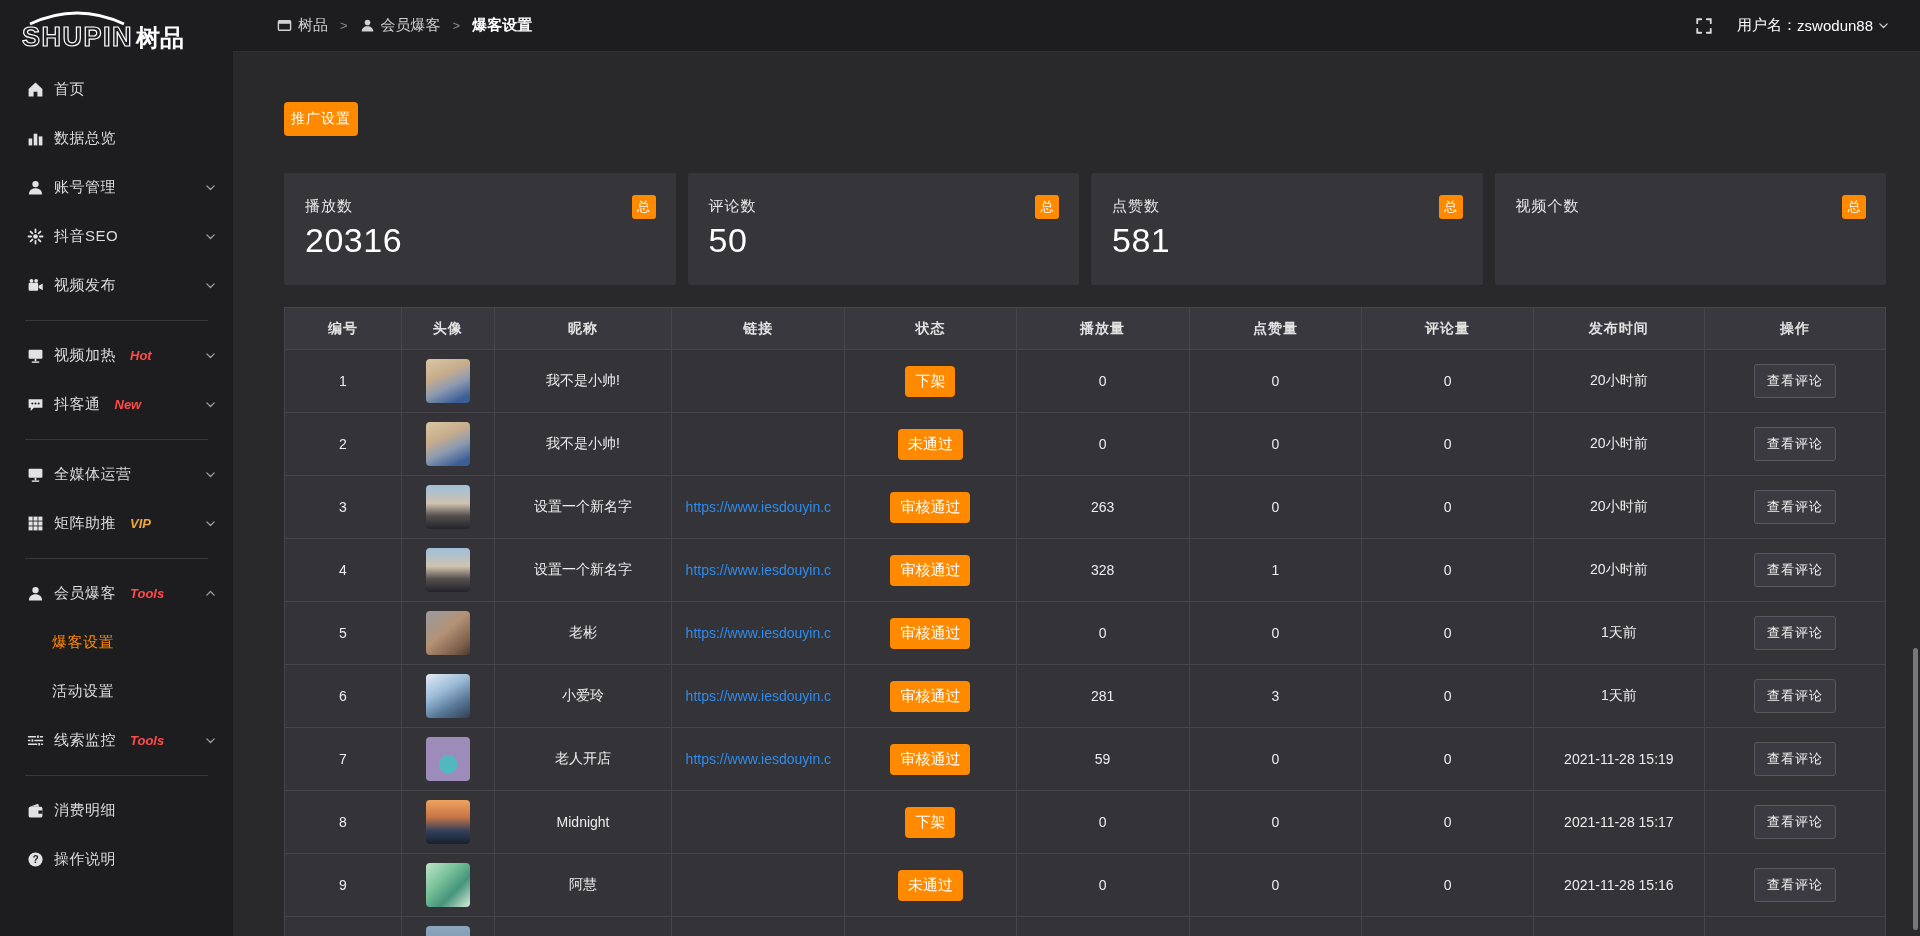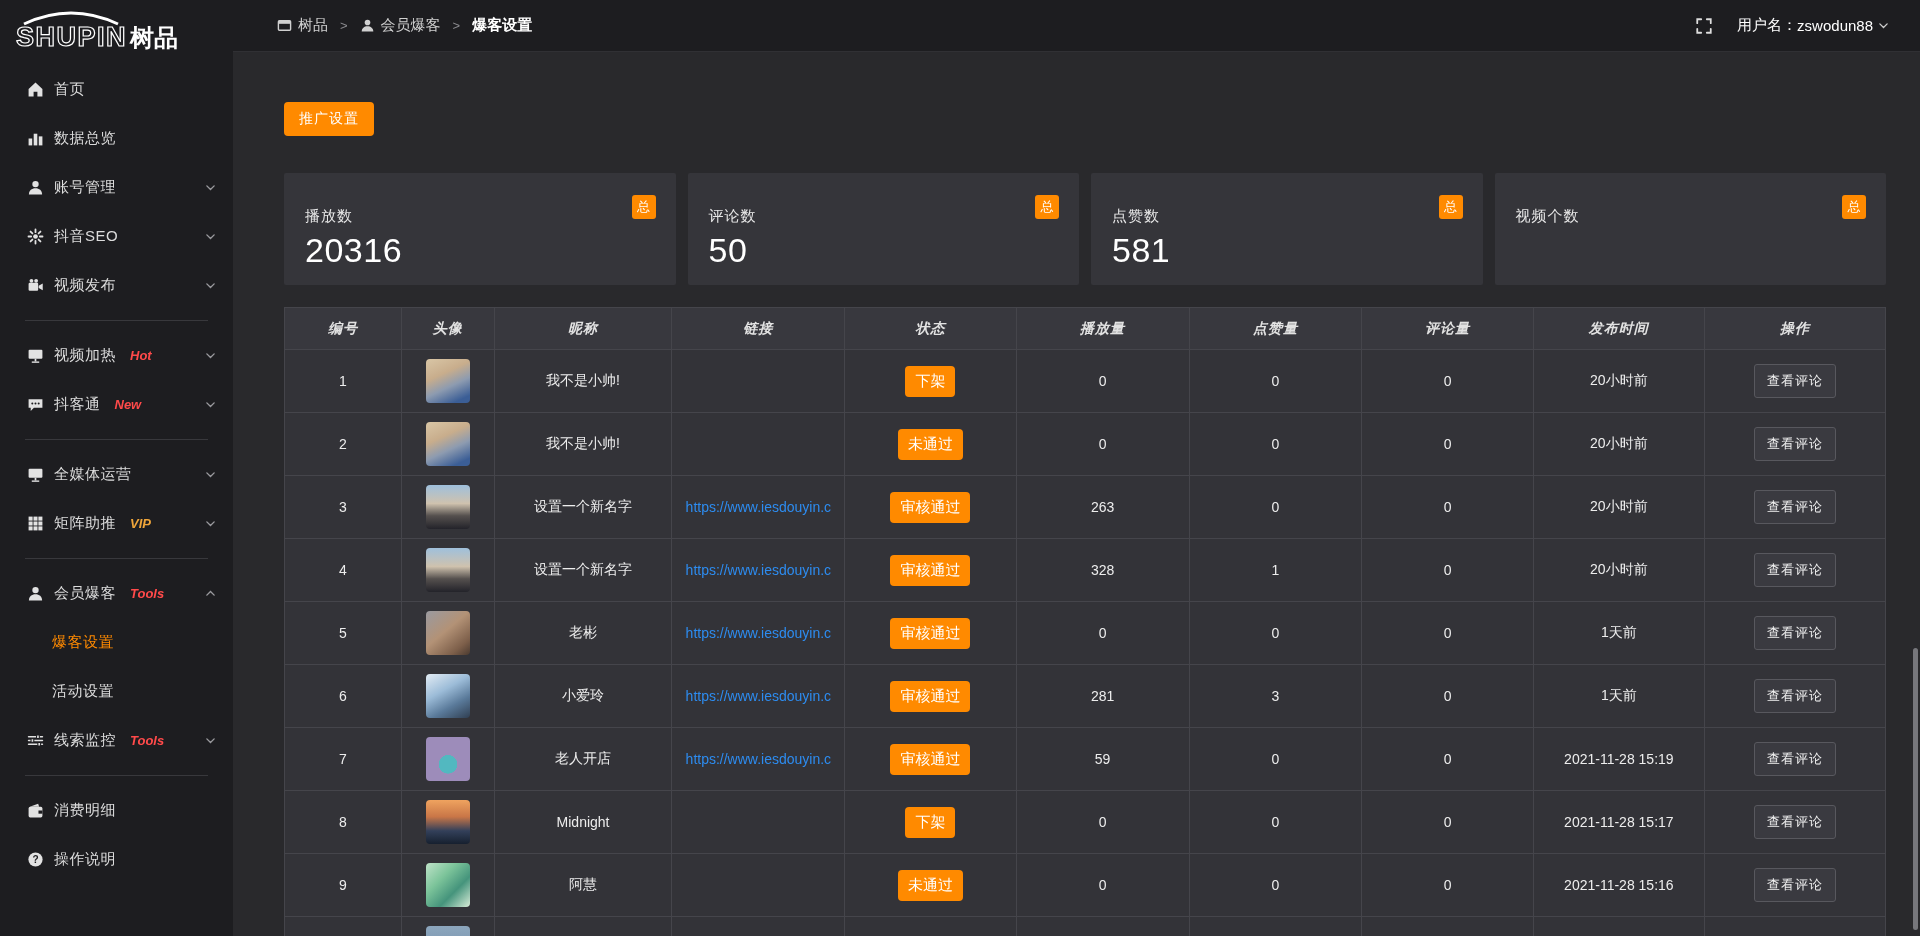--- a/index.html
+++ b/index.html
@@ -10,21 +10,21 @@
     color: #e8e8e8;
   }
   .app { display: flex; width: 1920px; height: 936px; }
 
   
   .sidebar {
     width: 233px; flex-shrink: 0;
     background: #1d1d20;
     overflow: hidden;
   }
-  .logo { height: 64px; display: flex; align-items: center; padding-left: 8px; }
+  .logo { height: 64px; display: flex; align-items: center; padding-left: 14px; }
   .side-nav { padding-top: 1px; }
   .side-item {
     height: 49px; display: flex; align-items: center;
     padding: 0 16px 0 27px;
     font-size: 15px; color: #dcdcdc; cursor: pointer; white-space: nowrap;
   }
   .side-item .s-icon { width: 17px; height: 17px; margin-right: 10px; color: #e2e2e2; flex-shrink: 0; }
   .side-item .label { letter-spacing: .5px; }
   .side-item.submenu { padding-left: 52px; }
   .side-item.active { color: #ff8a00; }
@@ -49,44 +49,44 @@
   .crumb.current { color: #ffffff; font-weight: bold; cursor: default; }
   .top-right { margin-left: auto; display: flex; align-items: center; }
   .fs-btn { width: 18px; height: 18px; color: #dddddd; margin-right: 24px; cursor: pointer; }
   .user-box { display: flex; align-items: center; font-size: 15px; color: #ffffff; cursor: pointer; }
   .user-caret { width: 13px; height: 13px; color: #cccccc; margin-left: 4px; }
 
   
   .content { flex: 1; overflow: hidden; padding: 50px 34px 0 51px; background: #29292c; position: relative; }
   .promo-btn {
     background: #ff8a00; color: #fff; border: none; border-radius: 4px;
-    font-size: 14px; padding: 8px 15px; cursor: pointer;
+    font-size: 14px; padding: 8px 7px; cursor: pointer;
     font-family: inherit; letter-spacing: 1px;
   }
 
   .cards { display: flex; gap: 12px; margin-top: 37px; }
   .card {
     flex: 1; height: 112px; background: #35353a; position: relative;
-    padding: 34px 20px 0 21px; border-radius: 2px;
+    padding: 24px 20px 0 21px; border-radius: 2px;
   }
   .card-label { font-size: 15px; color: #e8e8e8; letter-spacing: 1px; }
   .card-value { font-size: 34px; color: #ffffff; margin-top: 5px; letter-spacing: .5px; }
   .card-badge {
     position: absolute; top: 22px; right: 20px;
     width: 24px; height: 24px; line-height: 24px; text-align: center;
     background: #ff8a00; color: #fff; font-size: 13px; border-radius: 3px;
   }
 
   
   .table-wrap { margin-top: 22px; }
   table { width: 100%; border-collapse: collapse; table-layout: fixed; }
   th {
     height: 42px; background: #38383e; color: #e2e2e2;
     font-size: 14px; font-weight: bold; letter-spacing: 1px;
-    border: 1px solid #45454b; text-align: center; font-style: italic;
+    border: 1px solid #45454b; text-align: center;
   }
   td {
     height: 63px; background: #333338; color: #ededed;
     font-size: 14px; text-align: center;
     border: 1px solid #45454b; overflow: hidden; white-space: nowrap;
     padding: 0 4px;
   }
   .avatar { width: 44px; height: 44px; border-radius: 4px; margin: 0 auto; }
   .av-boy-photo    { background: linear-gradient(155deg,#d9c6a6 0%,#c8ad8c 35%,#8d9bb0 60%,#3b5e96 88%); }
   .av-sky-photo    { background: linear-gradient(180deg,#9fc0dc 0%,#cfc2ae 42%,#55504e 70%,#23232a 100%); }

